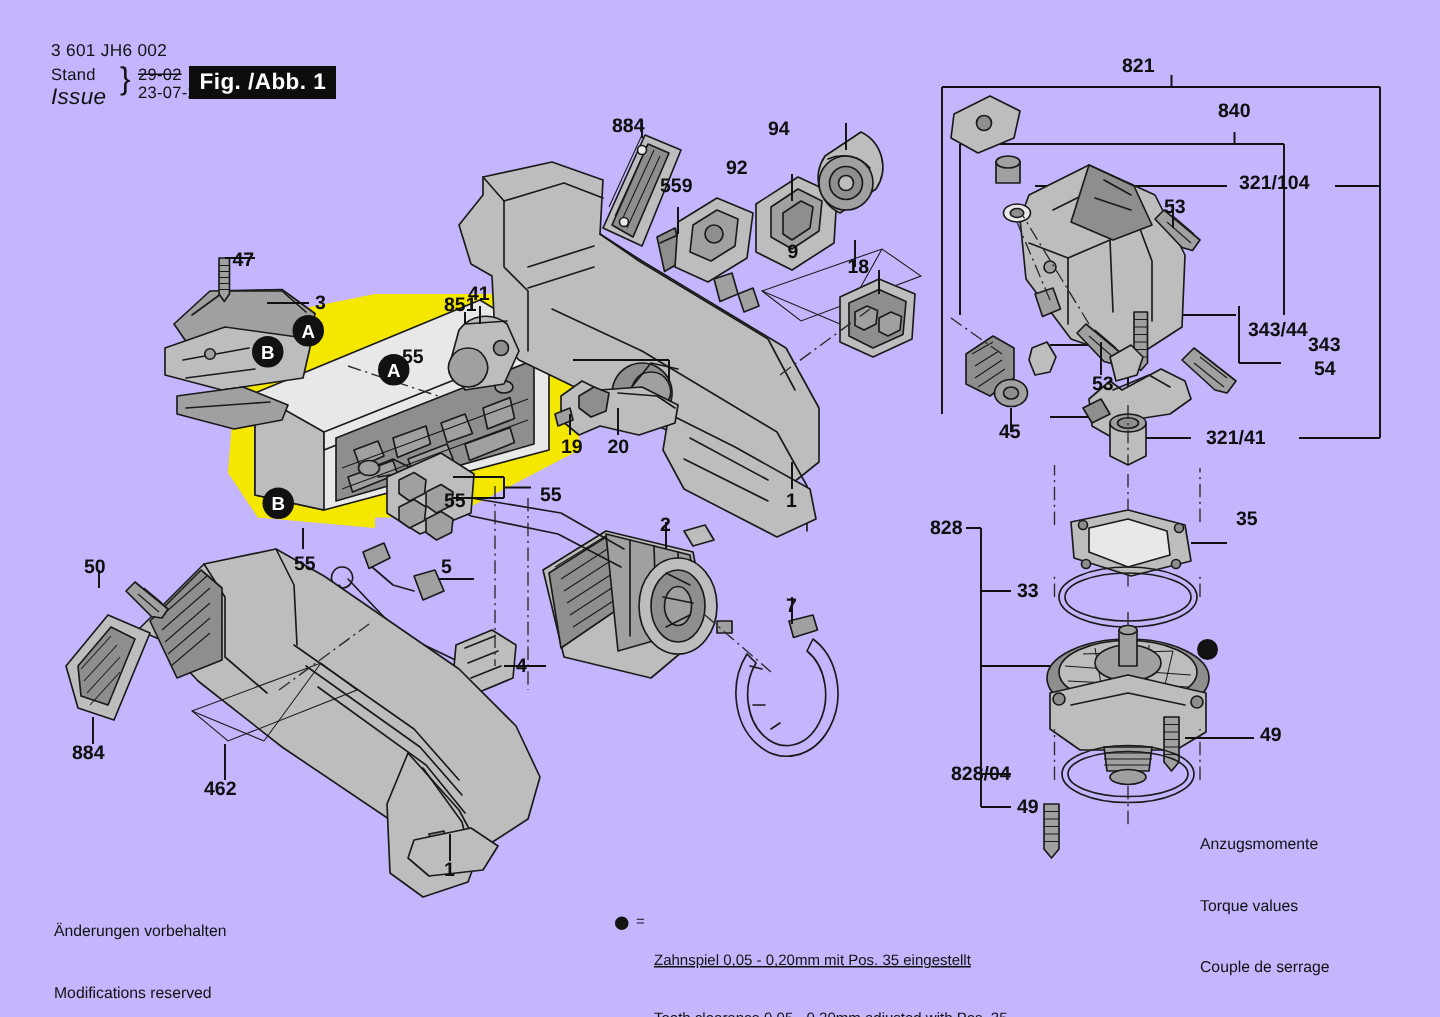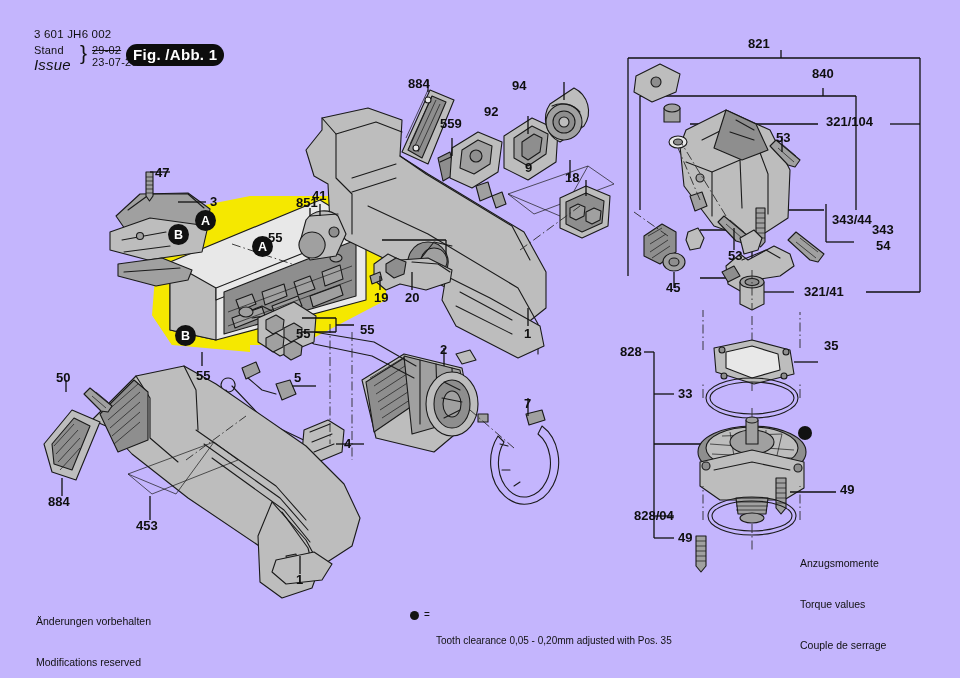--- a/index.html
+++ b/index.html
@@ -15,21 +15,21 @@
   #hdr-partno{left:34px;top:28px;font-size:11.5px;}
   #hdr-stand{left:34px;top:44px;font-size:11px;}
   #hdr-issue{left:34px;top:56px;font-size:15px;font-style:italic;}
   #hdr-brace{left:80px;top:42px;font-size:21px;line-height:21px;}
   #hdr-date-old{left:92px;top:44px;font-size:11px;text-decoration:line-through;}
   #hdr-date-new{left:92px;top:56px;font-size:11px;}
   #fig-box{
     position:absolute;left:126px;top:44px;
     background:#0d0d0d;color:#fff;
     font-size:15px;font-weight:bold;
-    padding:2px 7px 3px 7px;letter-spacing:.3px;border-radius:11px;
+    padding:2px 7px 3px 7px;letter-spacing:.3px;
   }
   .corner{position:absolute;font-size:10.5px;line-height:13.5px;white-space:pre;}
   #disclaimer{left:36px;top:588px;}
   #torque{left:800px;top:530px;font-size:10.5px;line-height:13.6px;}
   #footnote{position:absolute;left:436px;top:608px;font-size:10px;line-height:13px;white-space:pre;}
   #footnote-dot{position:absolute;left:410px;top:611px;width:9px;height:9px;border-radius:50%;background:#141414;}
   #footnote-eq{position:absolute;left:424px;top:609px;font-size:10px;}
   #footnote-l1{text-decoration:underline;}
 
   
@@ -472,21 +472,21 @@
   <div class="lbl" style="left:565px;top:170px">18</div>
   <div class="lbl" style="left:374px;top:290px">19</div>
   <div class="lbl" style="left:405px;top:290px">20</div>
   <div class="lbl" style="left:524px;top:326px">1</div>
   <div class="lbl" style="left:440px;top:342px">2</div>
   <div class="lbl" style="left:524px;top:396px">7</div>
   <div class="lbl" style="left:344px;top:436px">4</div>
   <div class="lbl" style="left:294px;top:370px">5</div>
   <div class="lbl" style="left:56px;top:370px">50</div>
   <div class="lbl" style="left:48px;top:494px">884</div>
-  <div class="lbl" style="left:136px;top:518px">453</div>
+  <div class="lbl" style="left:136px;top:518px">462</div>
   <div class="lbl" style="left:296px;top:572px">1</div>
   <div class="lbl" style="left:748px;top:36px">821</div>
   <div class="lbl" style="left:812px;top:66px">840</div>
   <div class="lbl" style="left:826px;top:114px">321/104</div>
   <div class="lbl" style="left:776px;top:130px">53</div>
   <div class="lbl" style="left:728px;top:248px">53</div>
   <div class="lbl" style="left:832px;top:212px">343/44</div>
   <div class="lbl" style="left:872px;top:222px">343</div>
   <div class="lbl" style="left:876px;top:238px">54</div>
   <div class="lbl" style="left:666px;top:280px">45</div>
@@ -506,20 +506,21 @@
   <div class="corner" id="disclaimer">
     <div>Änderungen vorbehalten</div>
     <div>Modifications reserved</div>
     
     
   </div>
 
   <div id="footnote-dot"></div>
   <div id="footnote-eq">=</div>
   <div id="footnote">
+    <div id="footnote-l1">Zahnspiel 0,05 - 0,20mm mit Pos. 35 eingestellt</div>
     <div>Tooth clearance 0,05 - 0,20mm adjusted with Pos. 35</div>
   </div>
 
   <div class="corner" id="torque">
     <div>Anzugsmomente</div>
     <div>Torque values</div>
     <div>Couple de serrage</div>
     
     
     

